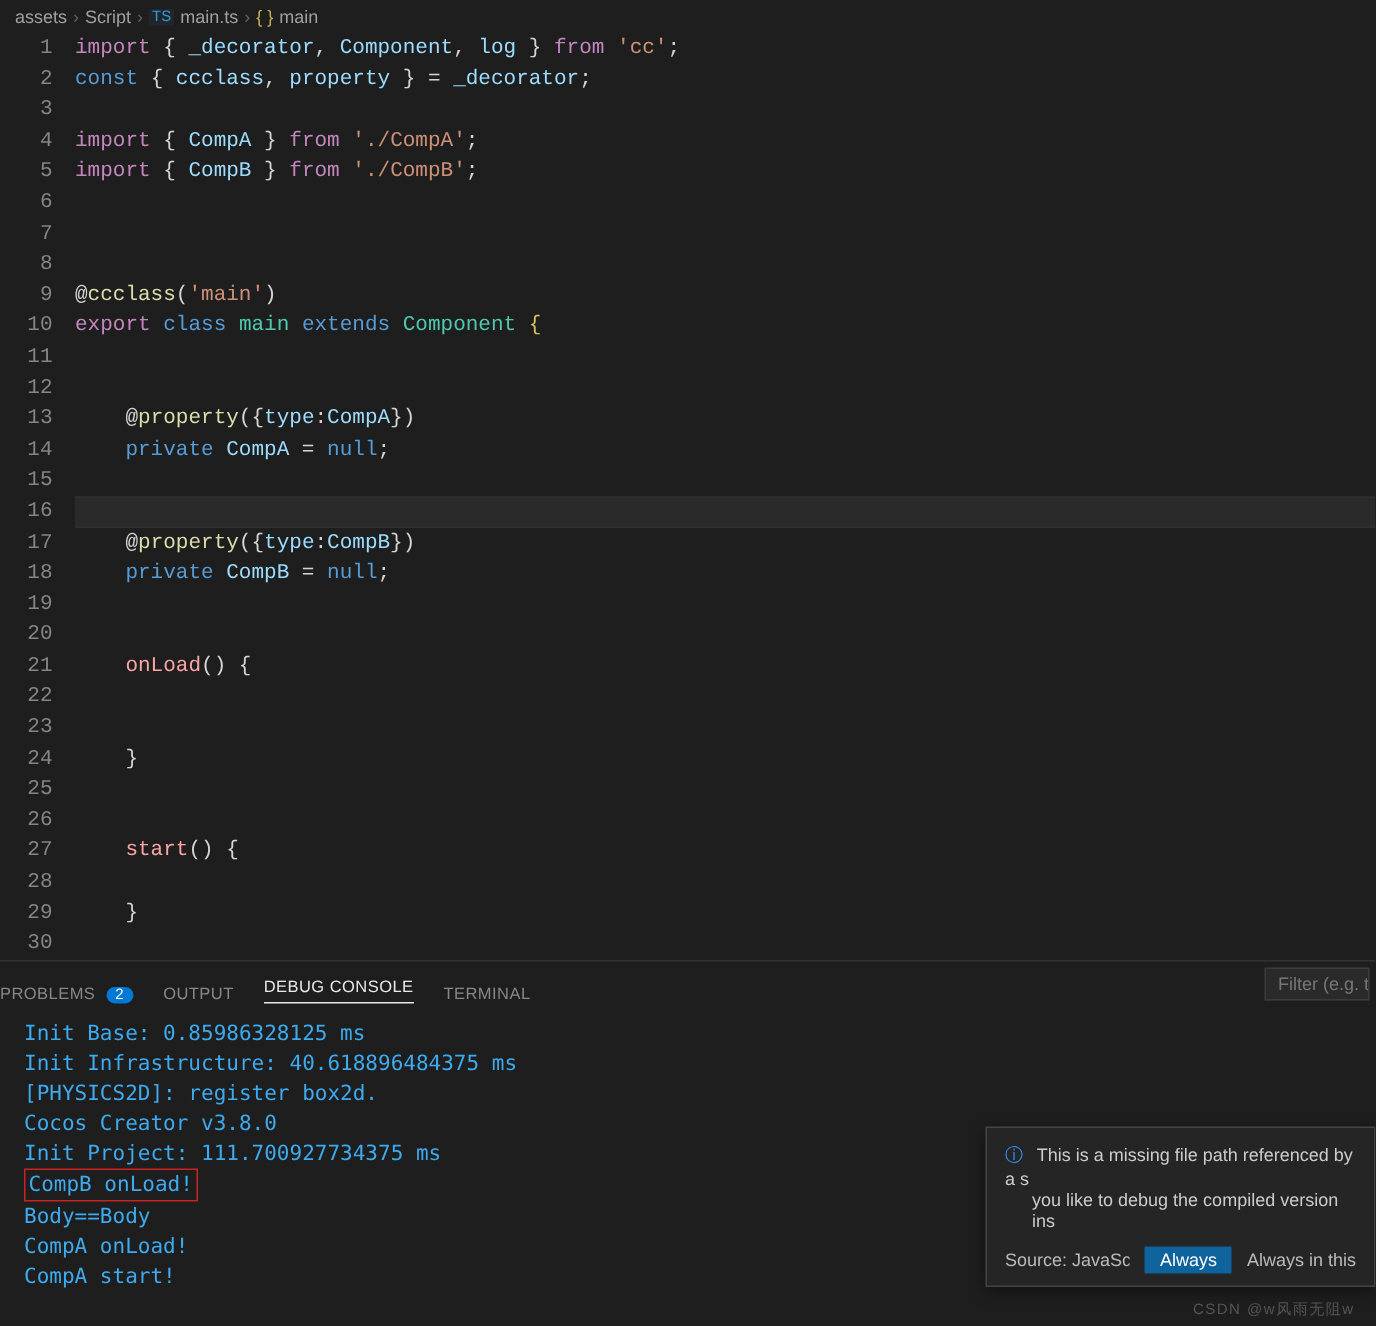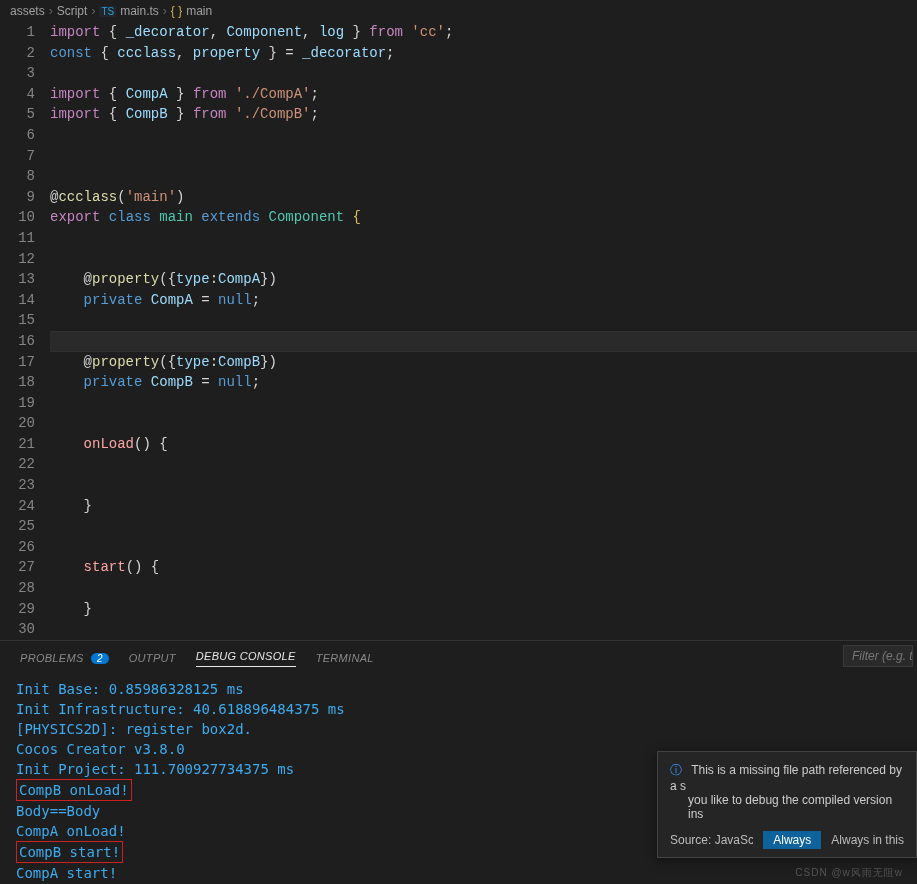--- a/index.html
+++ b/index.html
@@ -48,25 +48,24 @@
   .tok-str { color:#ce9178; }
   .tok-pun { color:#d4d4d4; }
   .tok-dec { color:#dcdcaa; }
   .tok-ybr { color:#d7c25c; }
 
   .panel {
     border-top:1px solid #333;
     background:#1e1e1e;
   }
   .panel-tabs {
-    display:flex; align-items:center; gap:20px;
-    padding: 6px 20px; height:34px;
+    display:flex; align-items:flex-end; gap:20px;
+    padding: 6px 0; height:34px;
     font-size:11px; color:#888;
     position:relative;
-    font-style:italic;
   }
   .panel-tabs .tab { cursor:pointer; letter-spacing:0.3px;}
   .panel-tabs .tab.active { color:#e8e8e8; border-bottom:1px solid #e8e8e8; padding-bottom:4px;}
   .badge { background:#0078d4; color:#fff; border-radius:10px; font-size:10px; padding:0 6px; margin-left:4px; display:inline-block; min-width:16px; text-align:center;}
   .filter-box {
     position:absolute; right:4px; top:4px;
     background:#2a2a2a; border:1px solid #3a3a3a;
     color:#777; font-size:12px; padding:3px 8px; width:70px;
     white-space:nowrap; overflow:hidden;
   }
@@ -191,21 +190,20 @@
   </div>
   <div class="console" id="console">
       <div>Init Base: 0.85986328125 ms</div>
       <div>Init Infrastructure: 40.618896484375 ms</div>
       <div>[PHYSICS2D]: register box2d.</div>
       <div>Cocos Creator v3.8.0</div>
       <div>Init Project: 111.700927734375 ms</div>
       <div><span class="boxed">CompB onLoad!</span></div>
       <div>Body==Body</div>
       <div>CompA onLoad!</div>
-      <div><span class="boxed">CompB start!</span></div>
       <div>CompA start!</div>
     </div>
 </div>
 
 <div class="notif">
   <div>
     <span class="info-icon">ⓘ</span>
     <span>This is a missing file path referenced by a s</span>
   </div>
   <div style="padding-left:18px;">you like to debug the compiled version ins</div>

